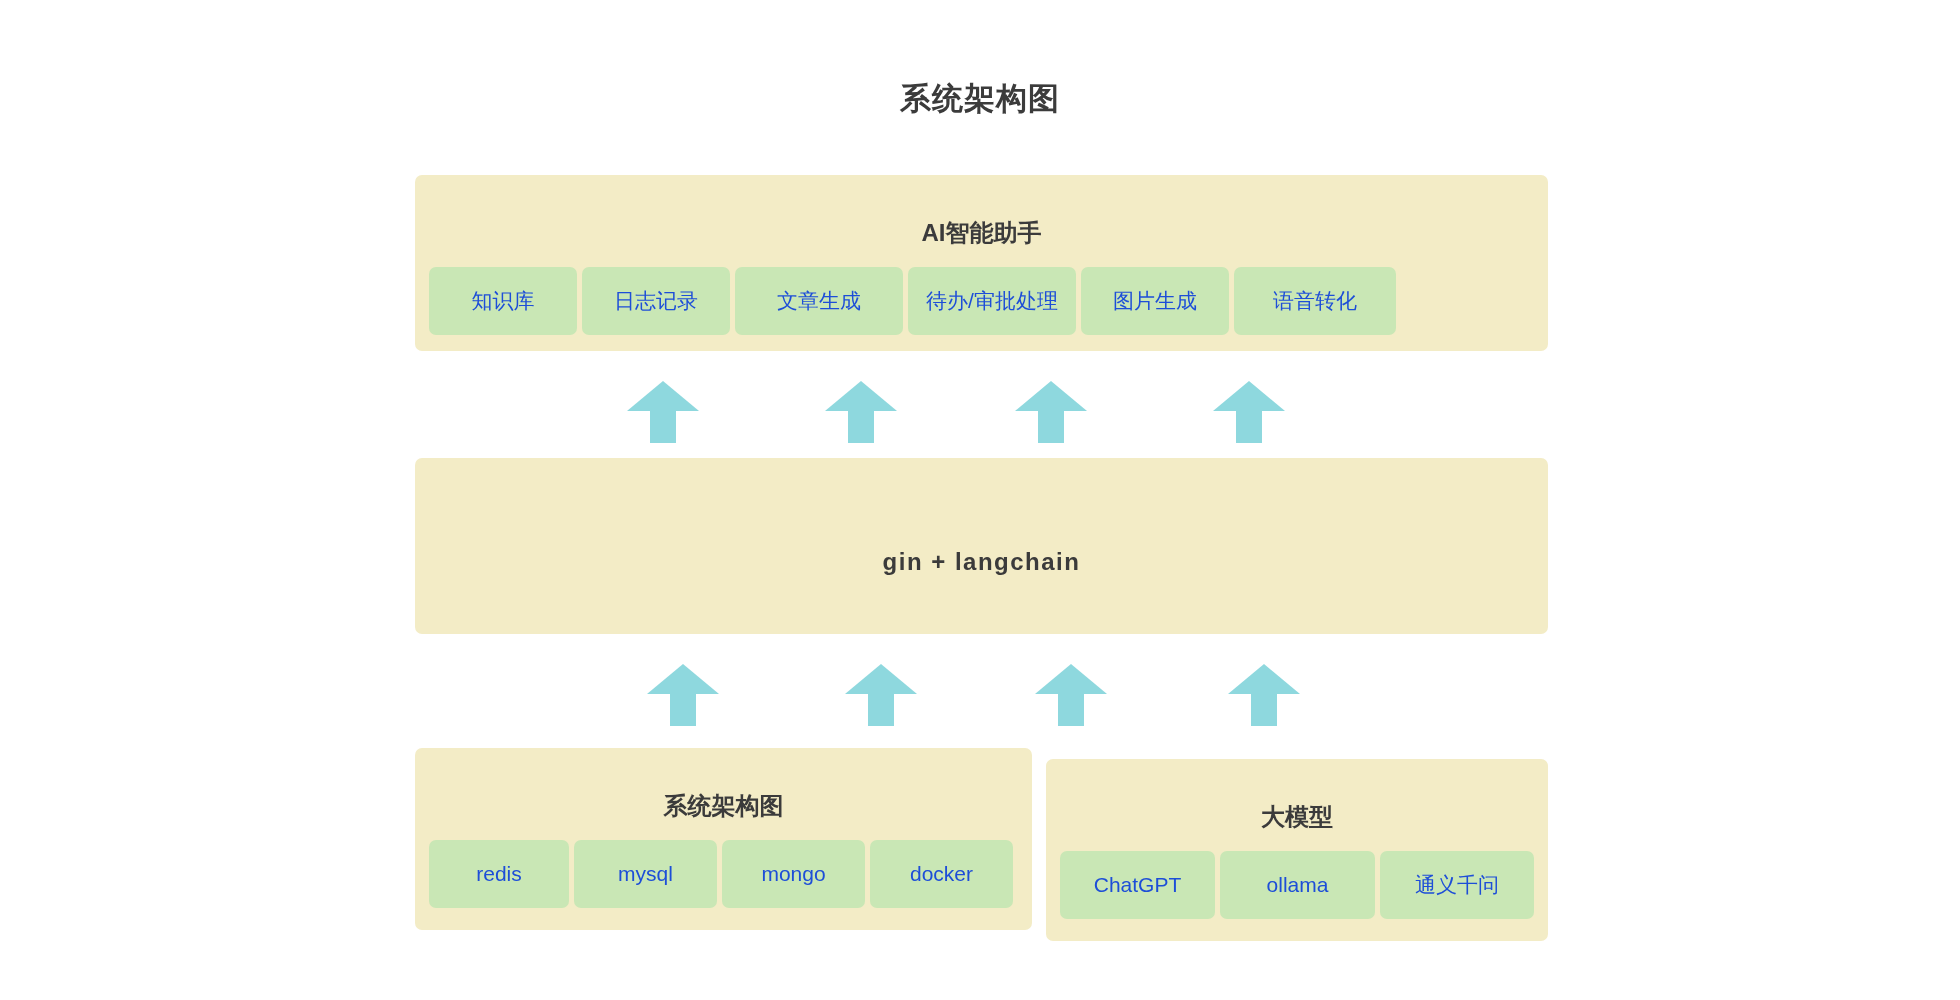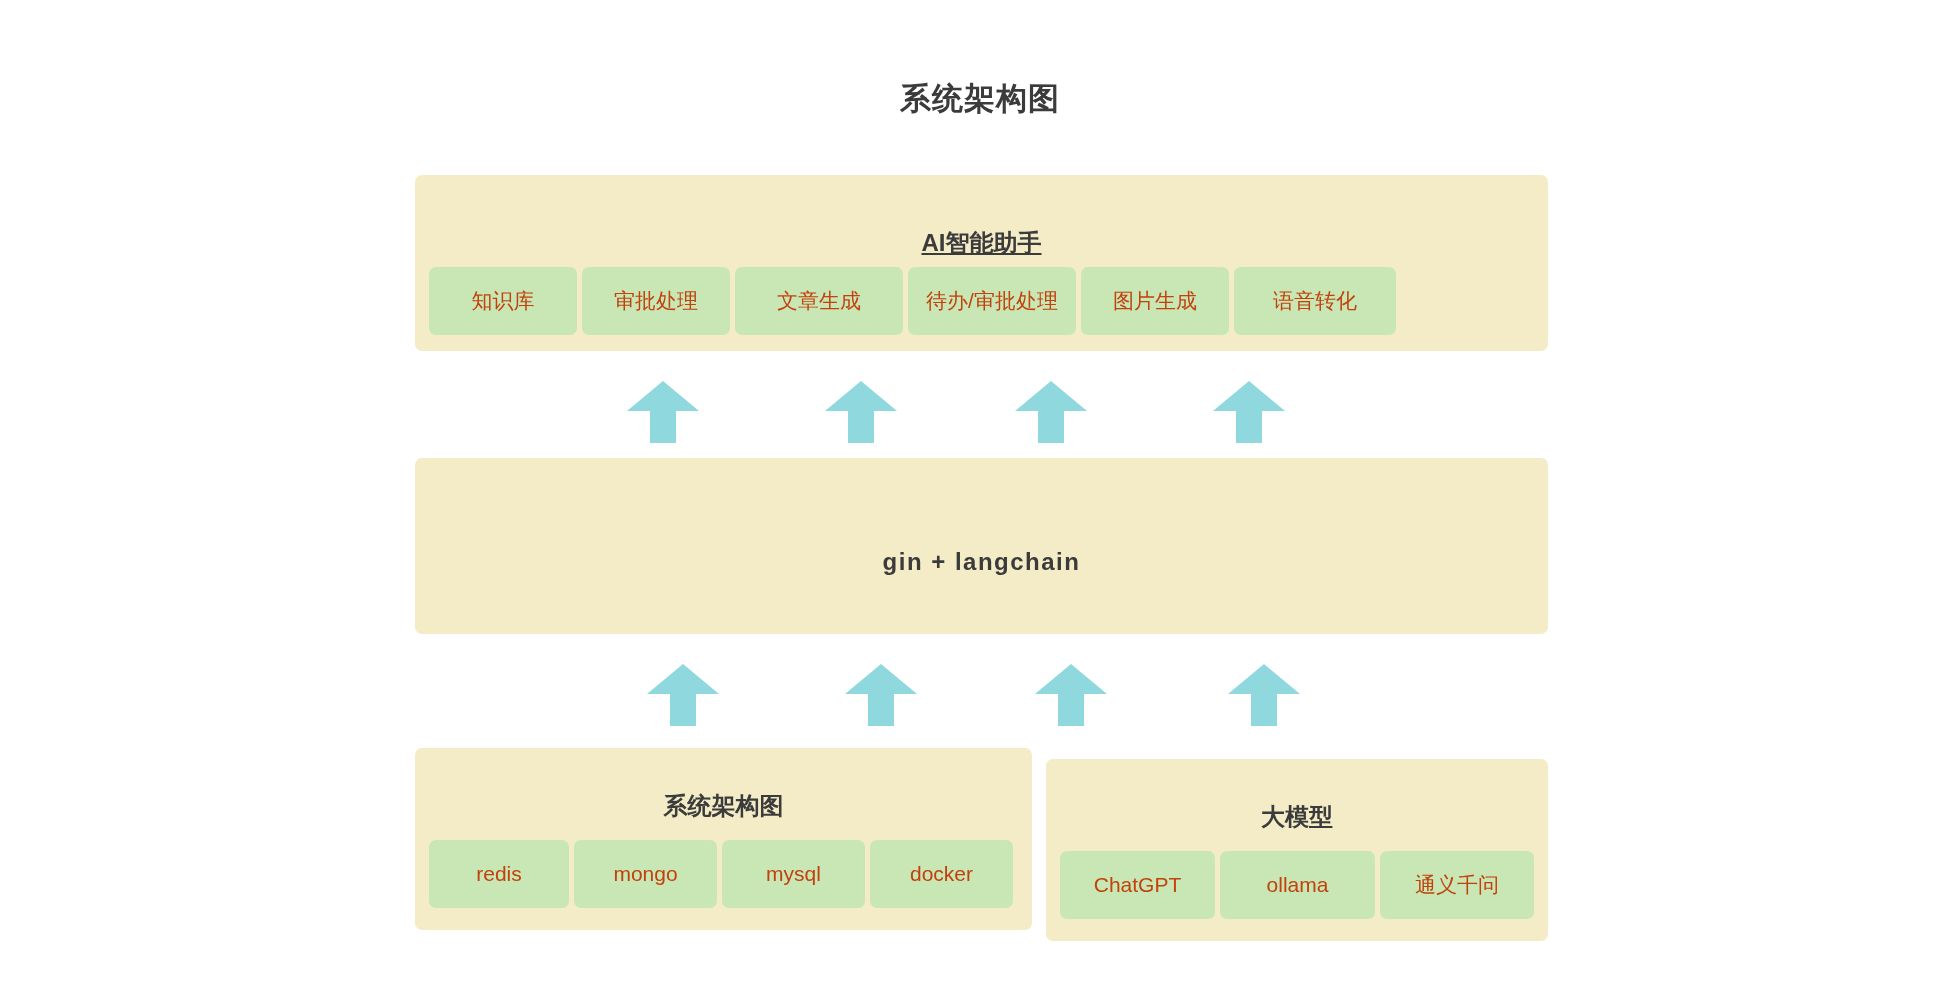--- a/index.html
+++ b/index.html
@@ -60,33 +60,33 @@
     align-items: stretch;
     box-sizing: border-box;
   }
   .item-card {
     background: #c9e7b5;
     border-radius: 7px;
     display: flex;
     align-items: center;
     justify-content: center;
     font-size: 21px;
-    color: #c2410c;
+    color: #1d4ed8;
     box-sizing: border-box;
     margin-right: 5px;
     white-space: nowrap;
     text-align: right;
   }
   .item-card:last-child { margin-right: 0; }
 
   
   #layer-ai {
     left: 415px;  top: 175px;  width: 1133px; height: 176px;
   }
-  #layer-ai .layer-title { top: 52px; text-decoration: underline; }
+  #layer-ai .layer-title { top: 42px; }
   #layer-ai .items-row   { left: 14px; top: 92px; width: 1105px; height: 68px; }
   #layer-ai .item-card   { flex: 0 0 auto; }
 
   
   #layer-gin {
     left: 415px;  top: 458px;  width: 1133px; height: 176px;
   }
   #layer-gin .layer-title { top: 42px; margin-top: 48px; }
   #layer-gin .items-row   { left: 18px; top: 92px; width: 1105px; height: 68px; }
   #layer-gin .item-card   { flex: 0 0 auto; }
@@ -129,21 +129,21 @@
 <body>
 
 <div id="canvas">
 
   <div class="diagram-title">系统架构图</div>
 
   <div class="layer" id="layer-ai">
     <div class="layer-title">AI智能助手</div>
     <div class="items-row">
       <div class="item-card" style="width:148px">知识库</div>
-      <div class="item-card" style="width:148px">审批处理</div>
+      <div class="item-card" style="width:148px">日志记录</div>
       <div class="item-card" style="width:168px">文章生成</div>
       <div class="item-card" style="width:168px">待办/审批处理</div>
       <div class="item-card" style="width:148px">图片生成</div>
       <div class="item-card" style="width:162px">语音转化</div>
     </div>
   </div>
 
   <div class="arrow-up" style="left:627px; top:381px;">
     <span class="head"></span>
     <span class="shaft"></span>
@@ -179,22 +179,22 @@
   </div>
   <div class="arrow-up" style="left:1228px; top:664px;">
     <span class="head"></span>
     <span class="shaft"></span>
   </div>
 
   <div class="layer" id="layer-infra">
     <div class="layer-title">系统架构图</div>
     <div class="items-row">
       <div class="item-card" style="width:140px">redis</div>
+      <div class="item-card" style="width:143px">mysql</div>
       <div class="item-card" style="width:143px">mongo</div>
-      <div class="item-card" style="width:143px">mysql</div>
       <div class="item-card" style="width:143px">docker</div>
     </div>
   </div>
 
   <div class="layer" id="layer-models">
     <div class="layer-title">大模型</div>
     <div class="items-row">
       <div class="item-card" style="width:155px">ChatGPT</div>
       <div class="item-card" style="width:155px">ollama</div>
       <div class="item-card" style="width:154px">通义千问</div>

